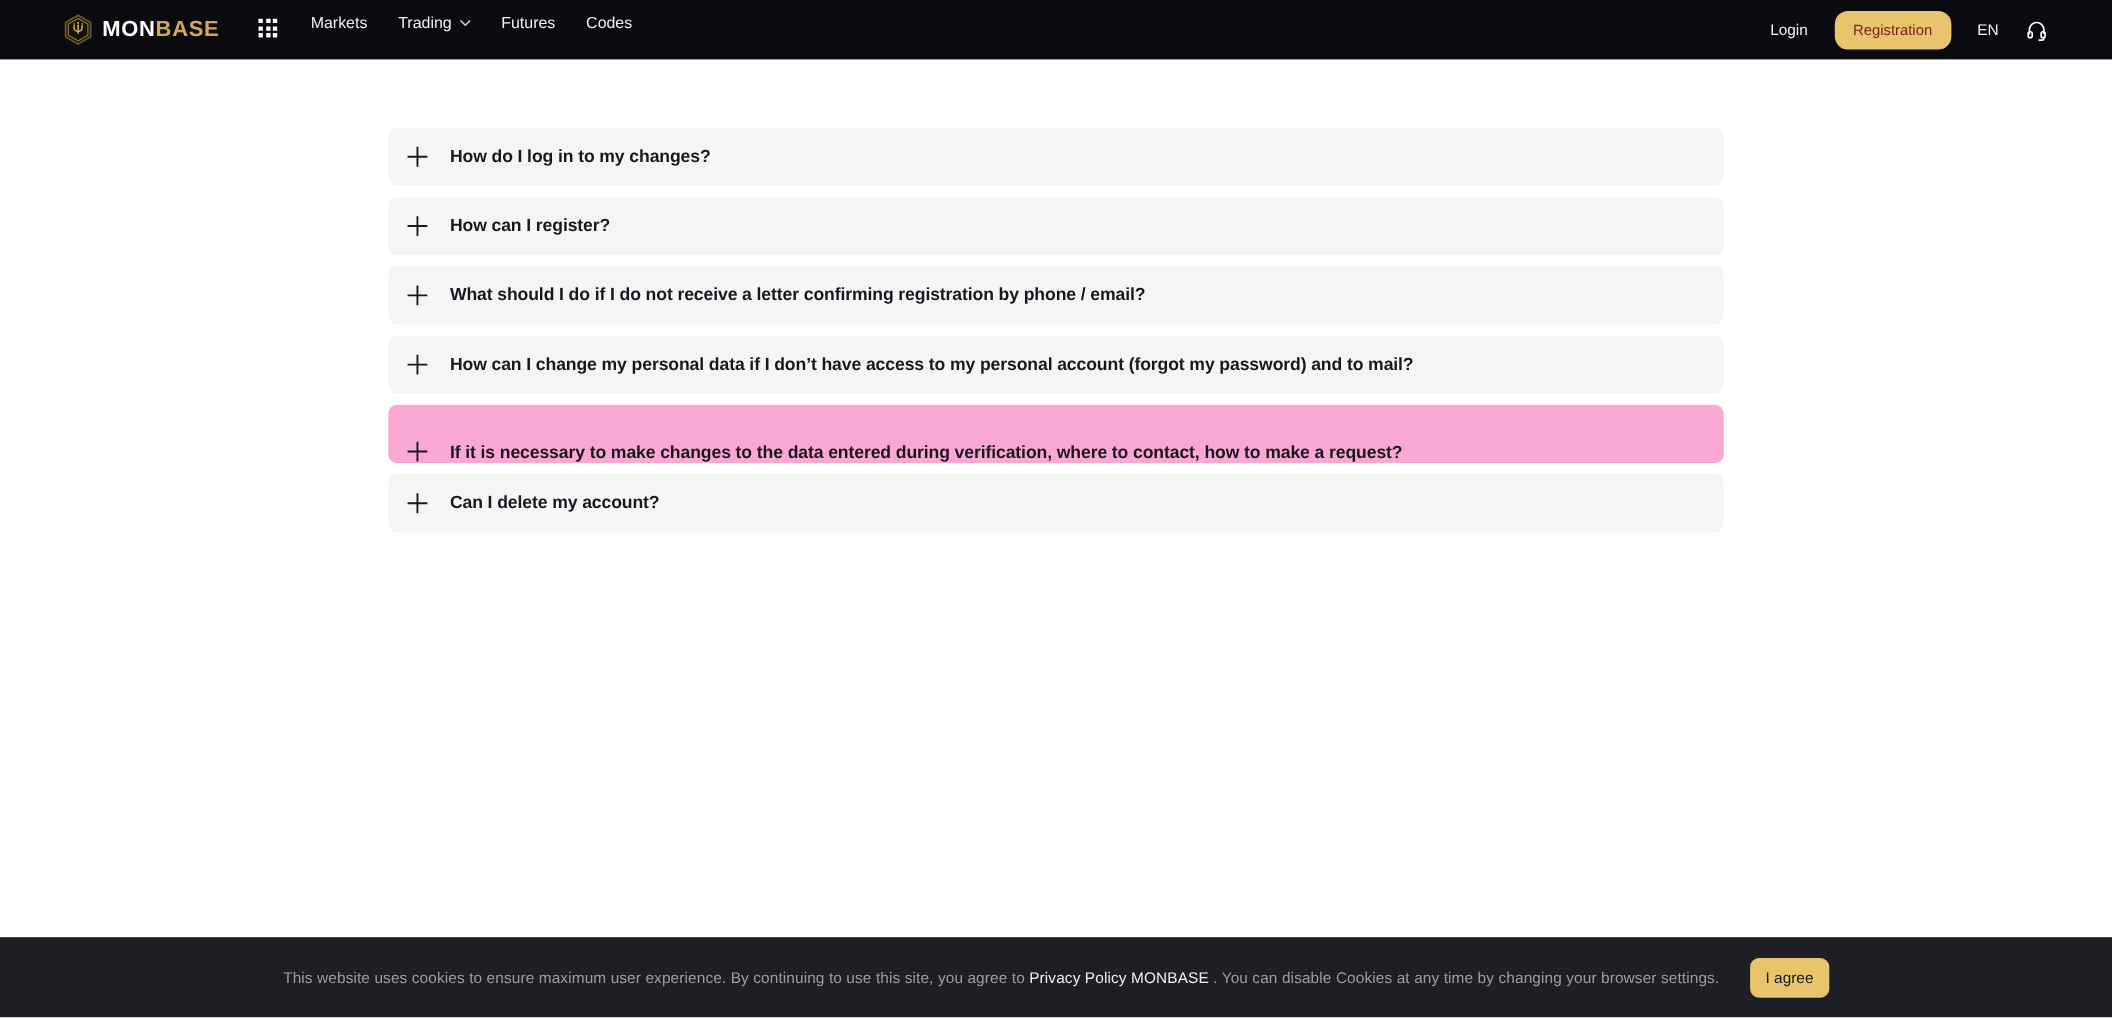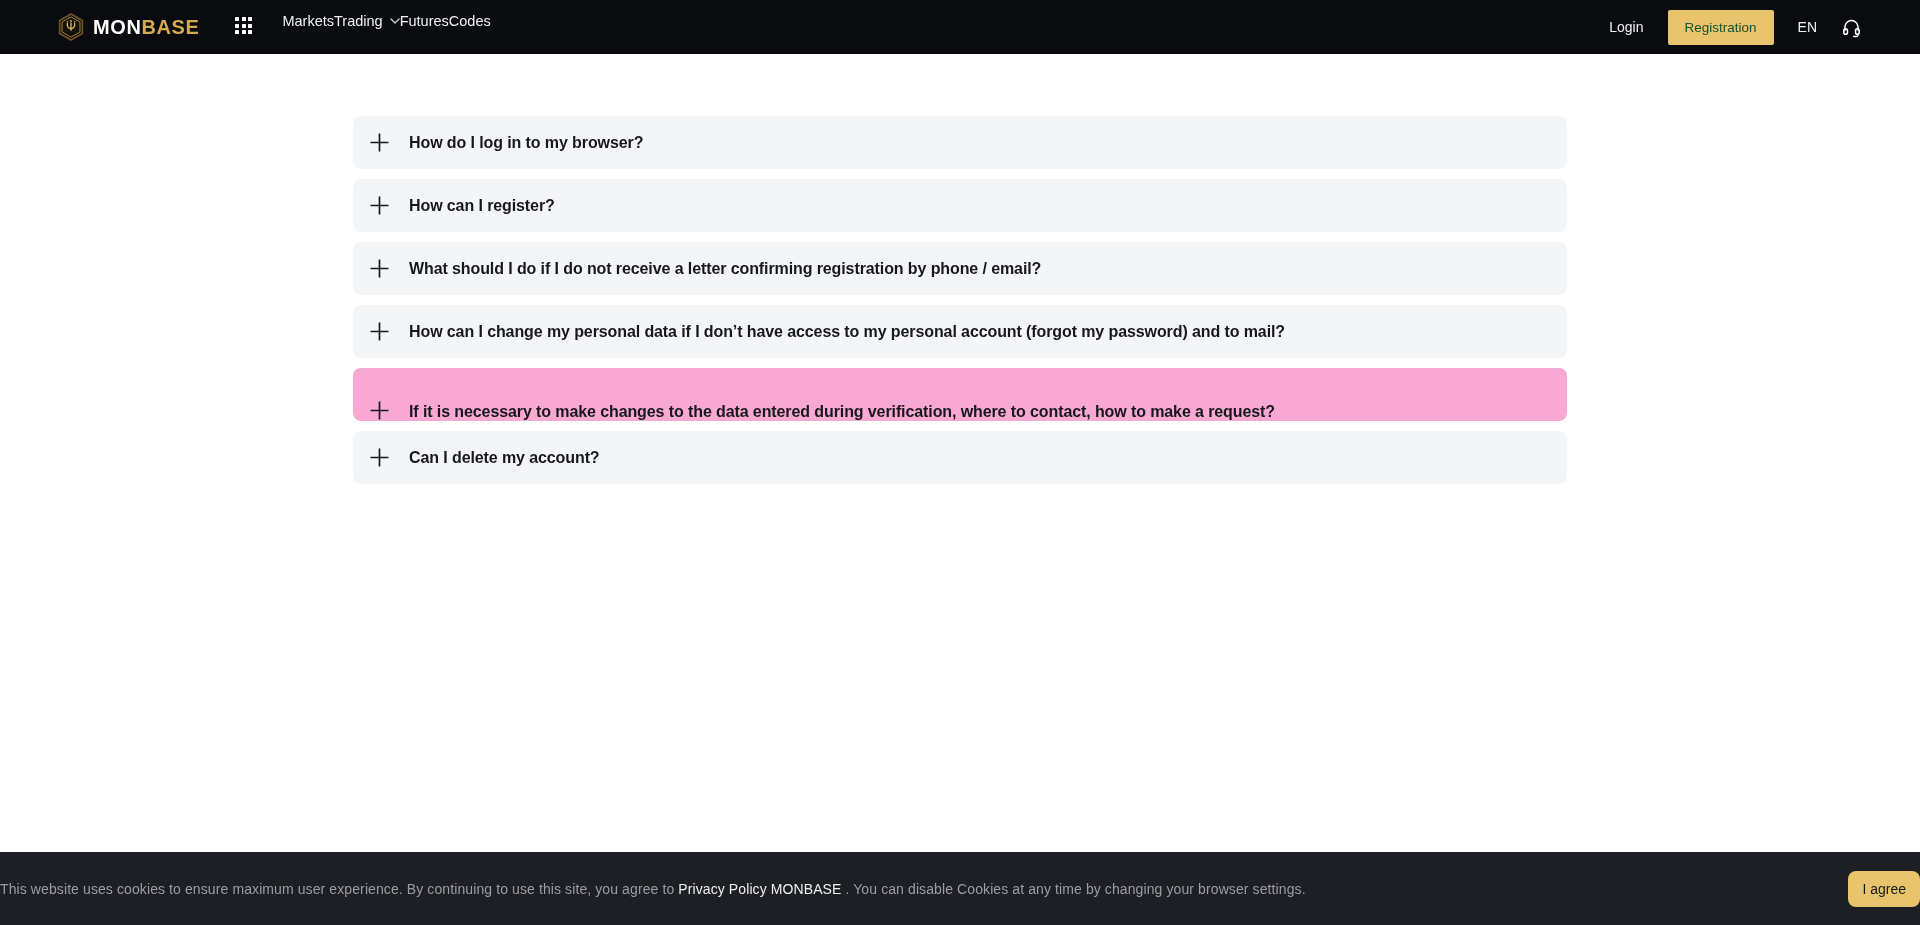--- a/index.html
+++ b/index.html
@@ -21,32 +21,32 @@
     align-items: center;
     padding: 0 58px;
   }
   .nav-left { display: flex; align-items: flex-start; }
   .brand { display: flex; align-items: center; gap: 9px; margin-right: 32px; cursor: pointer; text-decoration: none; }
   .brand-text { font-size: 20px; font-weight: 800; letter-spacing: .6px; color: #ffffff; }
   .brand-text .gold { color: #d3a953; }
   .grid-btn { background: none; border: none; padding: 4px; margin-right: 26px; cursor: pointer; }
   .grid-icon { display: grid; grid-template-columns: repeat(3, 4px); grid-auto-rows: 4px; gap: 2.5px; }
   .grid-icon span { background: #ffffff; border-radius: .5px; }
-  .main-nav { display: flex; align-items: center; }
+  .main-nav { display: flex; align-items: center; gap: 28px; }
   .nav-item {
     display: flex; align-items: center; gap: 7px;
     color: #eef0f2; font-size: 14.5px; font-weight: 500;
     text-decoration: none; cursor: pointer; background: none; border: none;
     font-family: inherit;
   }
   .nav-right { margin-left: auto; display: flex; align-items: center; gap: 24px; }
   .login-link { color: #f0f1f3; font-size: 14px; font-weight: 500; cursor: pointer; text-decoration: none; }
   .registration-btn {
-    background: #e8c46c; color: #14532d;
-    border: none; border-radius: 2px;
+    background: #e8c46c; color: #7f1d1d;
+    border: none; border-radius: 12px;
     padding: 10px 17px; font-size: 13.5px; font-weight: 500;
     cursor: pointer; font-family: inherit;
   }
   .lang-btn { color: #f0f1f3; font-size: 14px; font-weight: 500; background: none; border: none; cursor: pointer; font-family: inherit; padding: 0; }
   .support-btn { background: none; border: none; padding: 0; cursor: pointer; display: flex; align-items: center; }
 
   
   main { width: 1214px; margin: 0 auto; }
   .page-title {
     margin: 68px 0 0;
@@ -72,21 +72,21 @@
     font-family: inherit;
   }
   .plus { display: flex; align-items: center; }
   .q-label { font-size: 16px; font-weight: 700; color: #17181c; letter-spacing: -.1px; }
 
   
   .cookie-banner {
     position: absolute; left: 0; right: 0; bottom: 0;
     height: 73px;
     background: #1e1f24;
-    display: flex; align-items: center; justify-content: space-between;
+    display: flex; align-items: center; justify-content: center;
     gap: 28px; z-index: 20;
   }
   .cookie-text { font-size: 14px; color: #9b9da3; letter-spacing: .1px; }
   .cookie-link { color: #eceef0; cursor: pointer; text-decoration: none; }
   .agree-btn {
     background: #e8c46c; color: #17181c;
     border: none; border-radius: 8px;
     padding: 10px 14px; font-size: 14px; font-weight: 500;
     cursor: pointer; font-family: inherit;
   }
@@ -173,21 +173,21 @@
 <main>
   <div id="sections">
   <section class="faq-section">
     <div class="questions">
   <button class="faq-item" style="background: rgb(244, 245, 246);">
     <span class="plus">
       <svg width="21" height="21" viewBox="0 0 21 21">
                 <path d="M10.5 1.5v18M1.5 10.5h18" stroke="#17181c" stroke-width="1.7"></path>
               </svg>
     </span>
-    <span class="q-label">How do I log in to my browser?</span>
+    <span class="q-label">How do I log in to my changes?</span>
   </button>
 
   <button class="faq-item" style="background: rgb(244, 245, 246); text-align: center;">
     <span class="plus">
       <svg width="21" height="21" viewBox="0 0 21 21">
                 <path d="M10.5 1.5v18M1.5 10.5h18" stroke="#17181c" stroke-width="1.7"></path>
               </svg>
     </span>
     <span class="q-label">How can I register?</span>
   </button>

